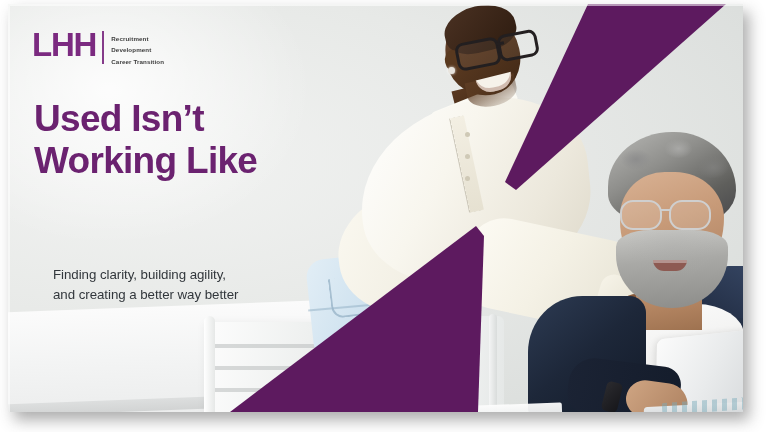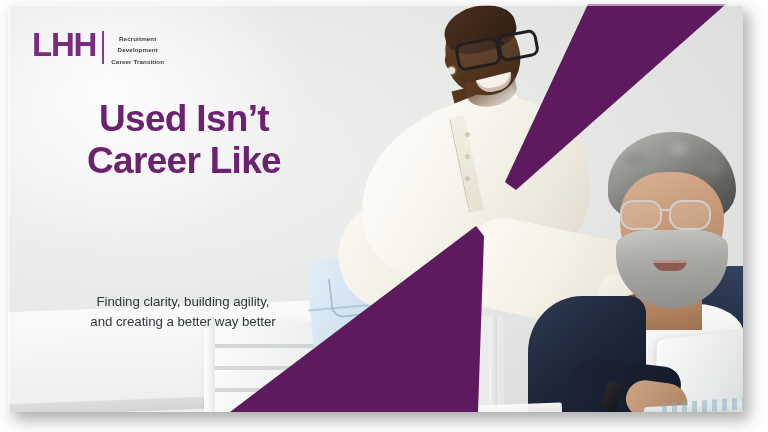--- a/index.html
+++ b/index.html
@@ -8,21 +8,20 @@
     background:#ffffff;
     font-family:"Liberation Sans", sans-serif;
   }
   #stage{ position:relative; width:768px; height:432px; background:#ffffff; }
 
   
   .slide{
     position:absolute; left:8px; top:4px; width:735px; height:408px;
     background:#e3e5e3; overflow:hidden;
     box-shadow: 6px 8px 14px rgba(60,60,60,0.42);
-    text-align: center;
   }
   
   .bevel{
     position:absolute; inset:0; pointer-events:none;
     box-shadow: inset 2px 2px 0 rgba(255,255,255,0.55);
   }
 
   
   .photo{ position:absolute; inset:0; overflow:hidden; }
 
@@ -336,24 +335,23 @@
 
   .headline{
     position:absolute; left:26px; top:94px; width:300px;
     color:#6B2270;
     font-size:37px; line-height:1.13; font-weight:bold;
     letter-spacing:-.7px;
   }
   .headline span{ display:block; white-space:nowrap; }
 
   .subhead{
-    position:absolute; left:30px; top:261px; width:290px;
+    position:absolute; left:45px; top:261px; width:290px;
     color:#32373c; font-size:13.3px; line-height:1.48; font-weight:normal;
     letter-spacing:-.05px;
-    margin-top:27px;
   }
   .subhead span{ display:block; }
 </style>
 </head>
 <body>
 
 <div id="stage">
 
   <div class="slide">
 
@@ -438,21 +436,21 @@
       <div class="logo-rule"></div>
       <div class="logo-tag">
         <span>Recruitment</span>
         <span>Development</span>
         <span>Career Transition</span>
       </div>
     </div>
 
     <div class="headline">
       <span>Used Isn’t</span>
-      <span>Career Like</span>
+      <span>Working Like</span>
     </div>
 
     <div class="subhead">
       <span>Finding clarity, building agility,</span>
       <span>and creating a better way better</span>
     </div>
 
     <div class="bevel"></div>
   </div>
 

